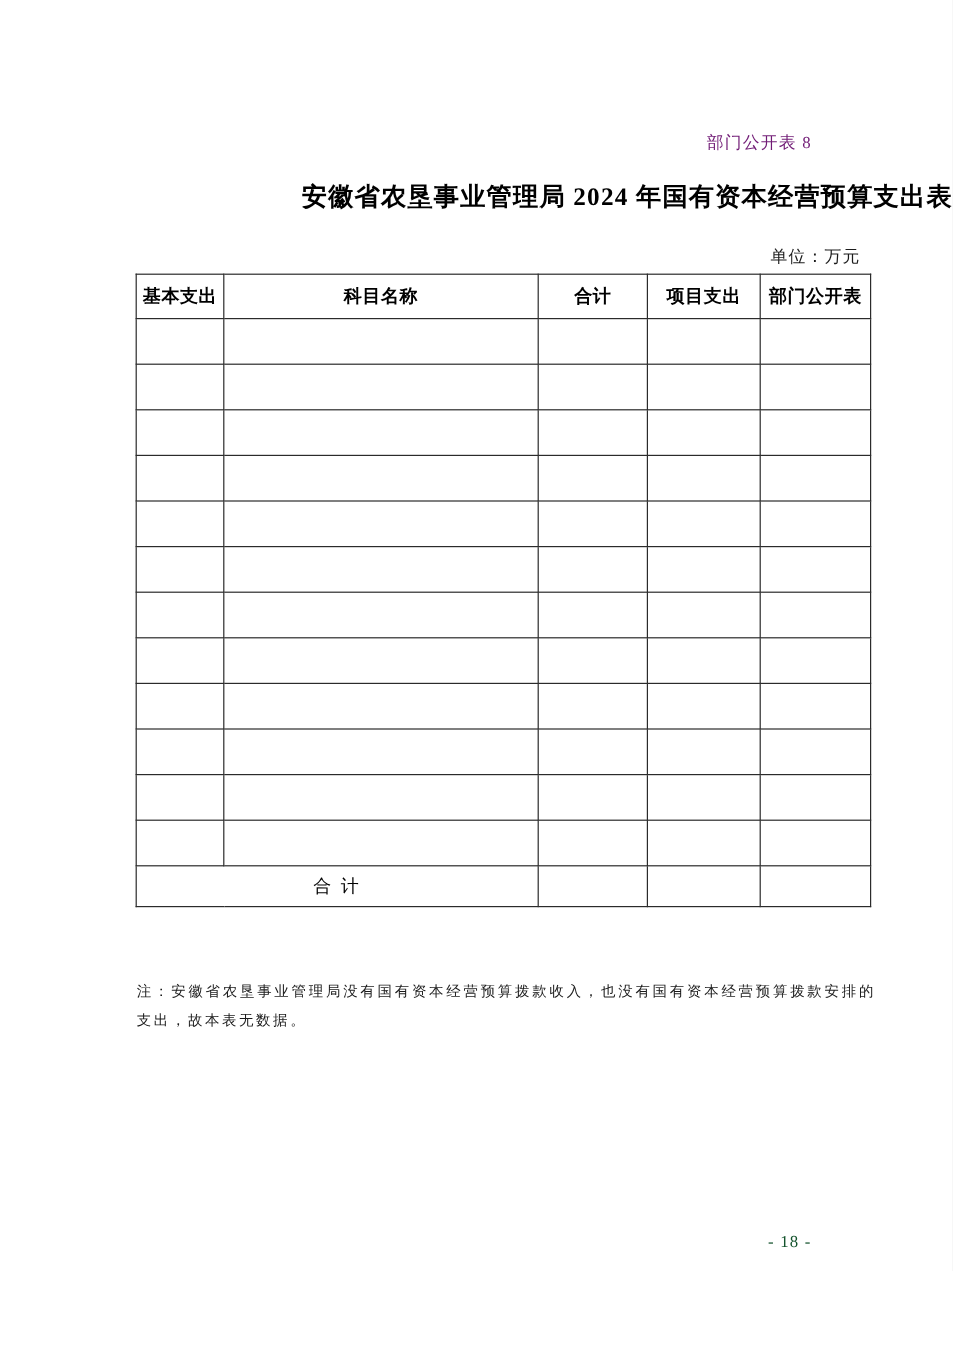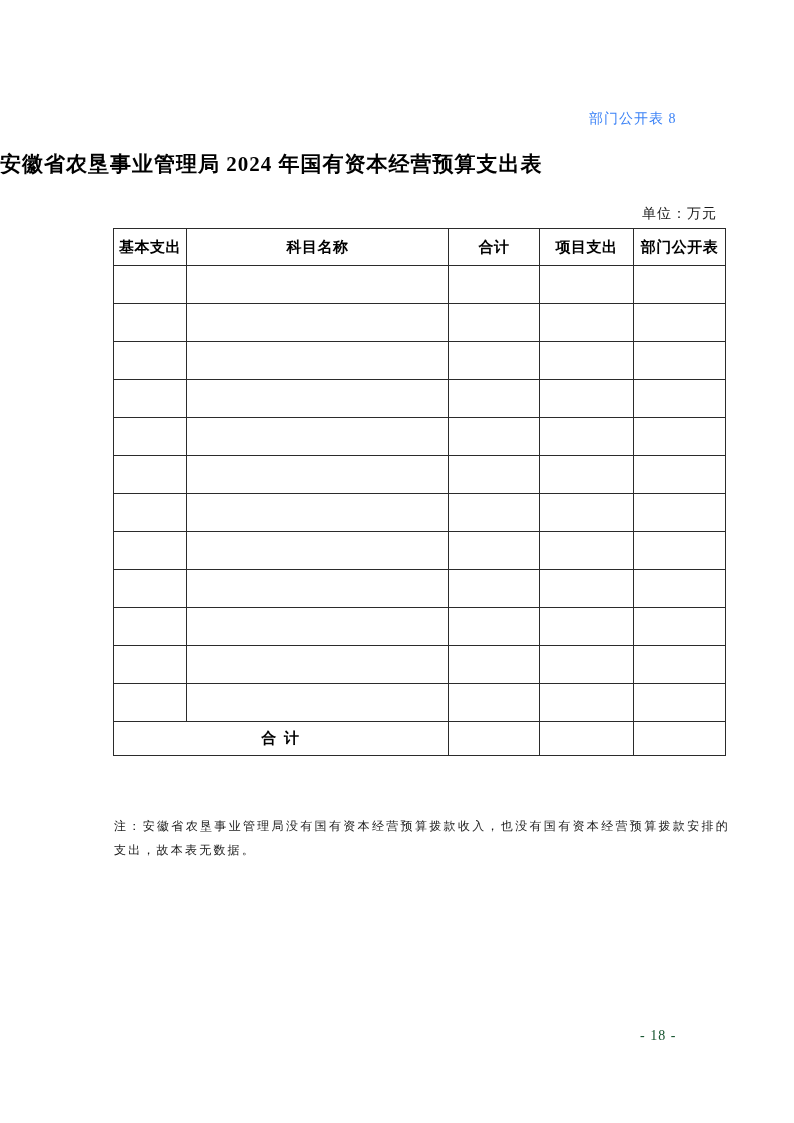--- a/index.html
+++ b/index.html
@@ -13,28 +13,28 @@
     font-family: "Liberation Serif", "DejaVu Serif", serif;
     color: #000000;
     overflow: hidden;
   }
   .corner-label {
     position: absolute;
     top: 110px;
     left: 589px;
     font-size: 14px;
     letter-spacing: 1px;
-    color: #3b82f6;
+    color: #701a75;
   }
   .doc-title {
     position: absolute;
     top: 150px;
     left: 0;
     width: 100%;
-    text-align: left;
+    text-align: right;
     font-size: 21px;
     font-weight: bold;
     letter-spacing: 1px;
     color: #000000;
     white-space: nowrap;
   }
   .unit-label {
     position: absolute;
     top: 205px;
     right: 77px;
@@ -66,21 +66,21 @@
     letter-spacing: 1px;
   }
   tr.col-header-row th {
     height: 37px;
     font-weight: bold;
     letter-spacing: 0.5px;
   }
   tr.empty-row td { height: 38px; }
   tr.total-row td { height: 34px; }
   td.total-label {
-    font-weight: bold;
+    font-weight: normal;
     font-size: 15px;
     letter-spacing: 2px;
   }
   .note {
     position: absolute;
     top: 814px;
     left: 114px;
     width: 616px;
     font-size: 12px;
     line-height: 24px;

